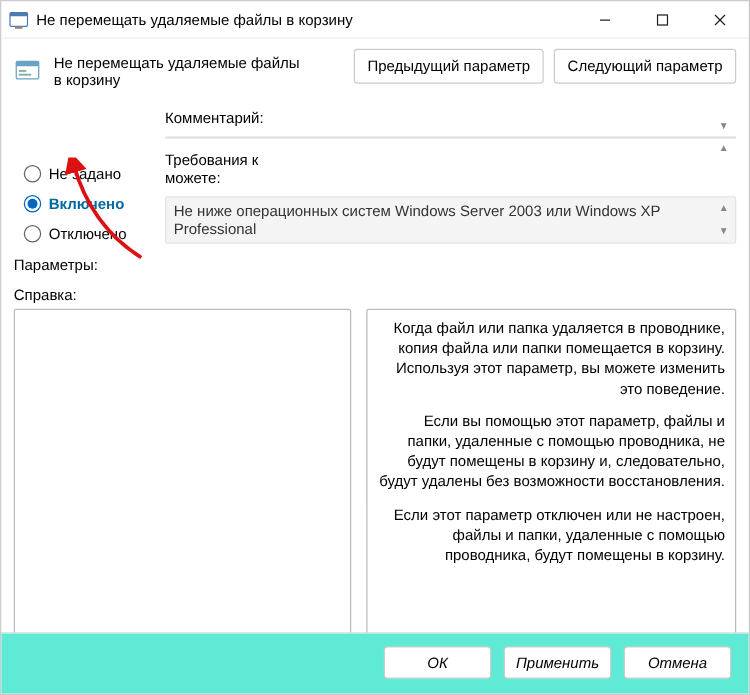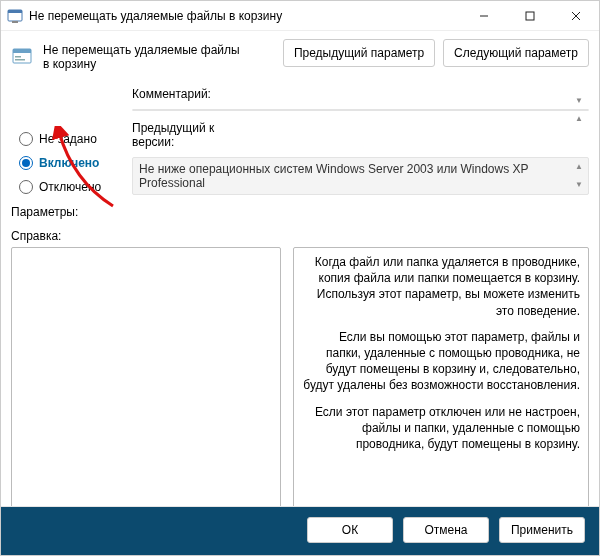--- a/index.html
+++ b/index.html
@@ -109,21 +109,22 @@
 
   
   .footer {
     position:absolute;
     bottom:0; left:0; right:0;
     border-top:1px solid #e5e5e5;
     display:flex;
     justify-content:flex-end;
     gap:10px;
     padding:10px 14px 12px 10px;
-    background:#0c4a6e;
+    background:#5eead4;
+    font-style:italic;
   }
   .btn {
     border:1px solid #ccc;
     border-radius:3px;
     background:#fff;
     font-size:12px;
     padding:5px 0;
     min-width:86px;
     text-align:center;
     cursor:pointer;
@@ -202,21 +203,21 @@
   </div>
   <div class="fields-col">
     <div class="field-row">
       <div class="field-label">Комментарий:</div>
       <div class="sunken comment">
         <span class="scroll-arrow up">▲</span>
         <span class="scroll-arrow down">▼</span>
       </div>
     </div>
     <div class="field-row">
-      <div class="field-label">Предыдущий к версии:</div>
+      <div class="field-label">Требования к можете:</div>
       <div class="sunken version">
         <span>Не ниже операционных систем Windows Server 2003 или Windows XP Professional</span>
         <span class="scroll-arrow up">▲</span>
         <span class="scroll-arrow down">▼</span>
       </div>
     </div>
   </div>
 </div>
 
 <div class="mid-labels">
@@ -237,15 +238,15 @@
   <defs>
     <marker id="arrh" markerWidth="10" markerHeight="10" refX="2" refY="3" orient="auto">
       <path d="M0,0 L6,3 L0,6 Z" fill="#d11"></path>
     </marker>
   </defs>
   <path d="M 70 80 Q 30 55 16 6" stroke="#d11" stroke-width="3" fill="none" marker-end="url(#arrh)"></path>
 </svg>
 
 <div class="footer">
   <div class="btn">ОК</div>
+  <div class="btn">Применить</div>
   <div class="btn">Отмена</div>
-  <div class="btn">Применить</div>
 </div>
 
 </body></html>

